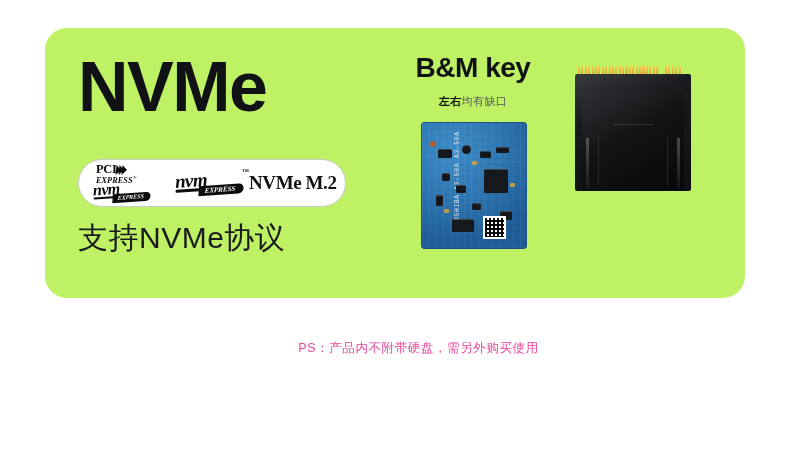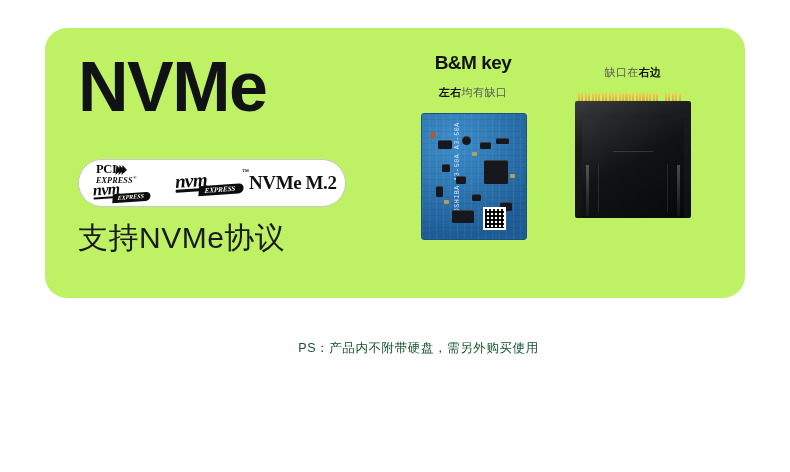--- a/index.html
+++ b/index.html
@@ -199,21 +199,21 @@
   
   #key-diagrams {
     position: absolute;
     left: 358px;
     top: 25px;
     display: flex;
     gap: 20px;
   }
   .key-block { width: 140px; text-align: center; }
   .key-title {
-    font-size: 19px;
+    font-size: 28px;
     font-weight: bold;
     color: #111215;
     letter-spacing: -0.5px;
     line-height: 1.05;
     white-space: nowrap;
   }
   .key-subtitle {
     margin-top: 12px;
     font-size: 11px;
     color: #2a2b2e;
@@ -341,21 +341,21 @@
     border-radius: 1px;
   }
 
   
   #ps-note {
     position: absolute;
     left: 0; right: 0;
     top: 340px;
     text-align: center;
     font-size: 12.5px;
-    color: #14532d;
+    color: #ec4899;
     letter-spacing: 0.6px;
     padding-left: 47px;
   }
 </style>
 </head>
 <body>
 
 <div id="feature-card">
 
   <div id="left-column">
@@ -470,23 +470,20 @@
           <div class="pcb-pad" style="left:22px; top:86px; width:5px; height:4px;"></div>
 
           <div id="qr-code">
               <i></i>
             </div>
         </div>
       </div>
     </div>
 
     <div class="key-block">
-      <div class="key-subtitle">
-        <span class="norm">缺口在</span><span class="em">右边</span>
-      </div>
 
       <div class="ssd-figure">
 
         <div class="pins dark" style="left:9px; top:0;">
           <i></i>
             <i></i>
             <i></i>
             <i></i>
             <i></i>
             <i></i>

